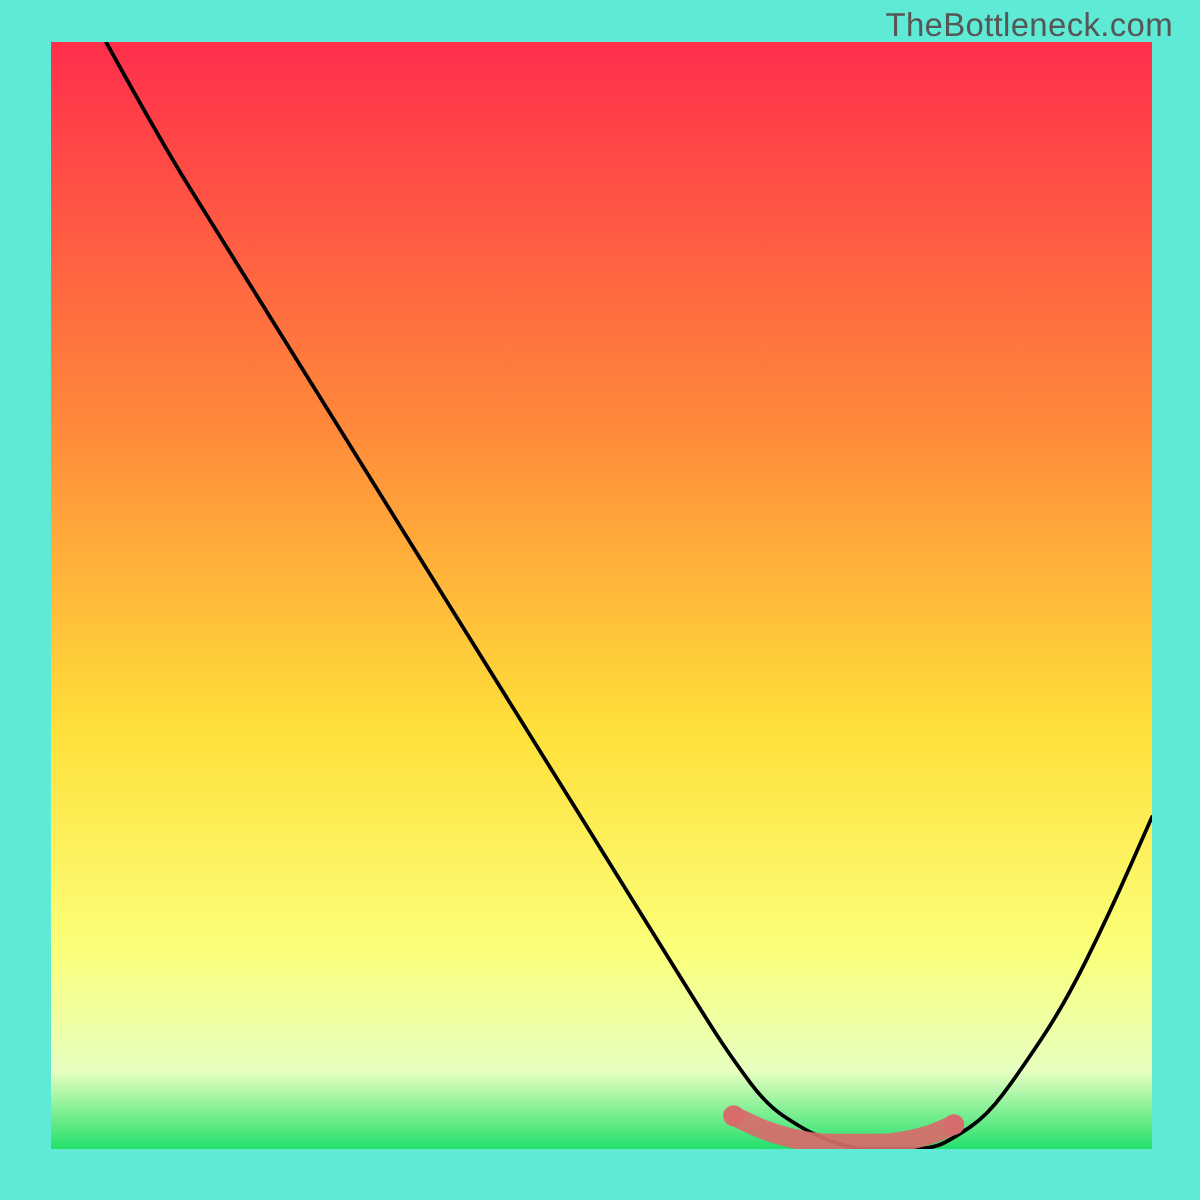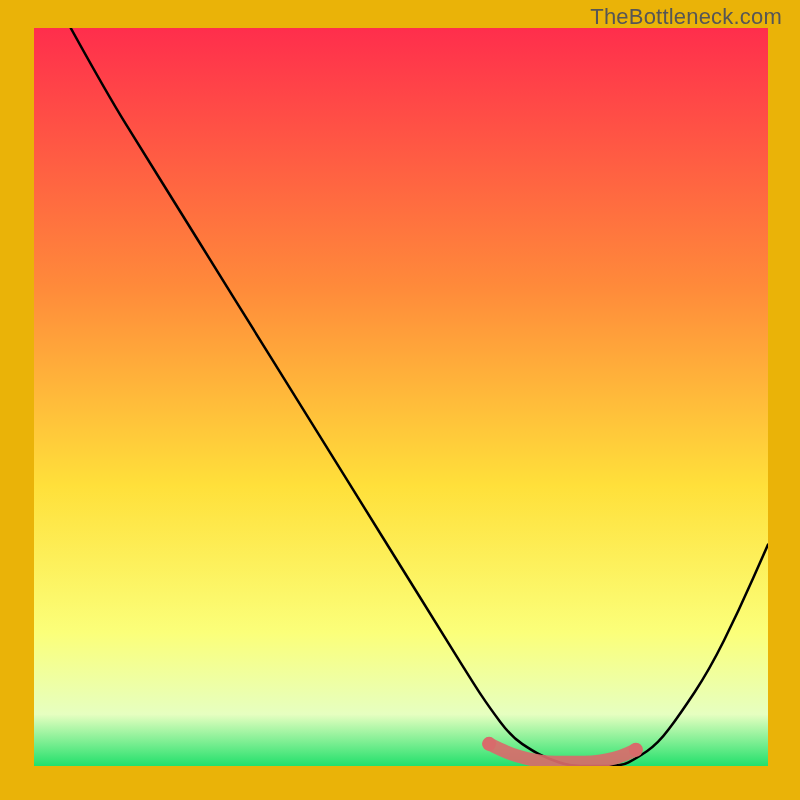--- a/index.html
+++ b/index.html
@@ -1,21 +1,21 @@
 <!DOCTYPE html>
 <html><head>
 <meta charset="utf-8">
 <style>
   * { margin: 0; padding: 0; box-sizing: border-box; }
   html, body { width: 800px; height: 800px; background: #000; overflow: hidden; }
   .frame {
     position: relative;
     width: 800px;
     height: 800px;
-    background: #eab308;
+    background: #5eead4;
   }
   .watermark {
     position: absolute;
     top: 4px;
     right: 18px;
     font-family: Arial, Helvetica, sans-serif;
     font-size: 22px;
     color: #565656;
     letter-spacing: 0.2px;
     font-weight: 500;

